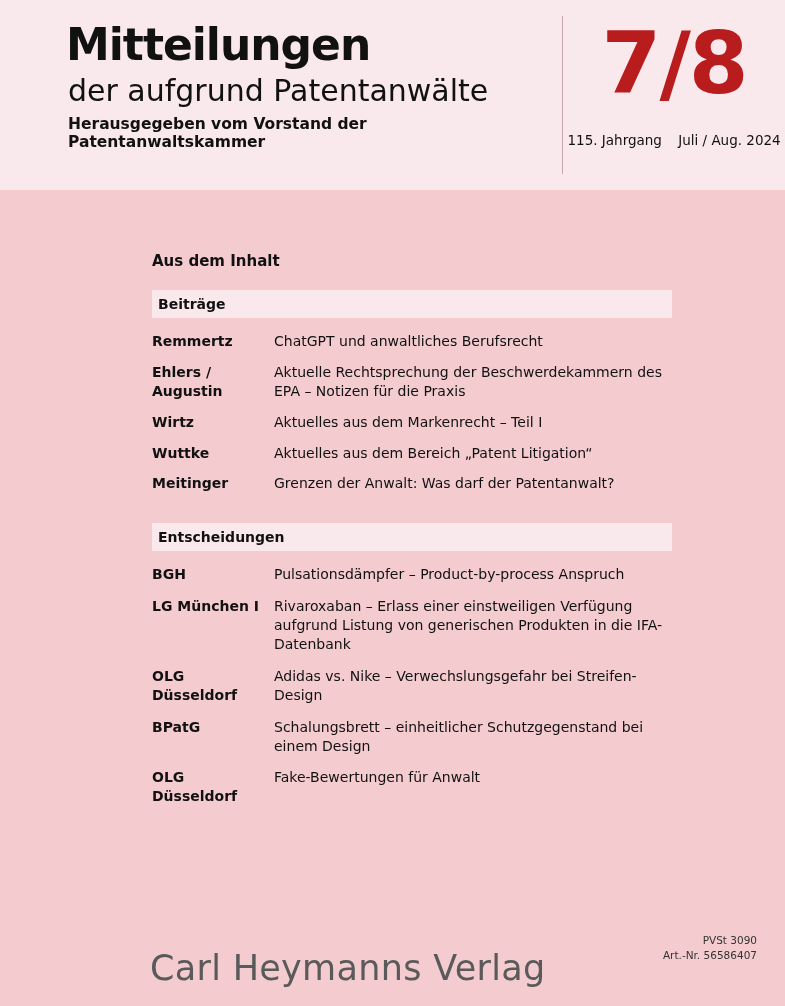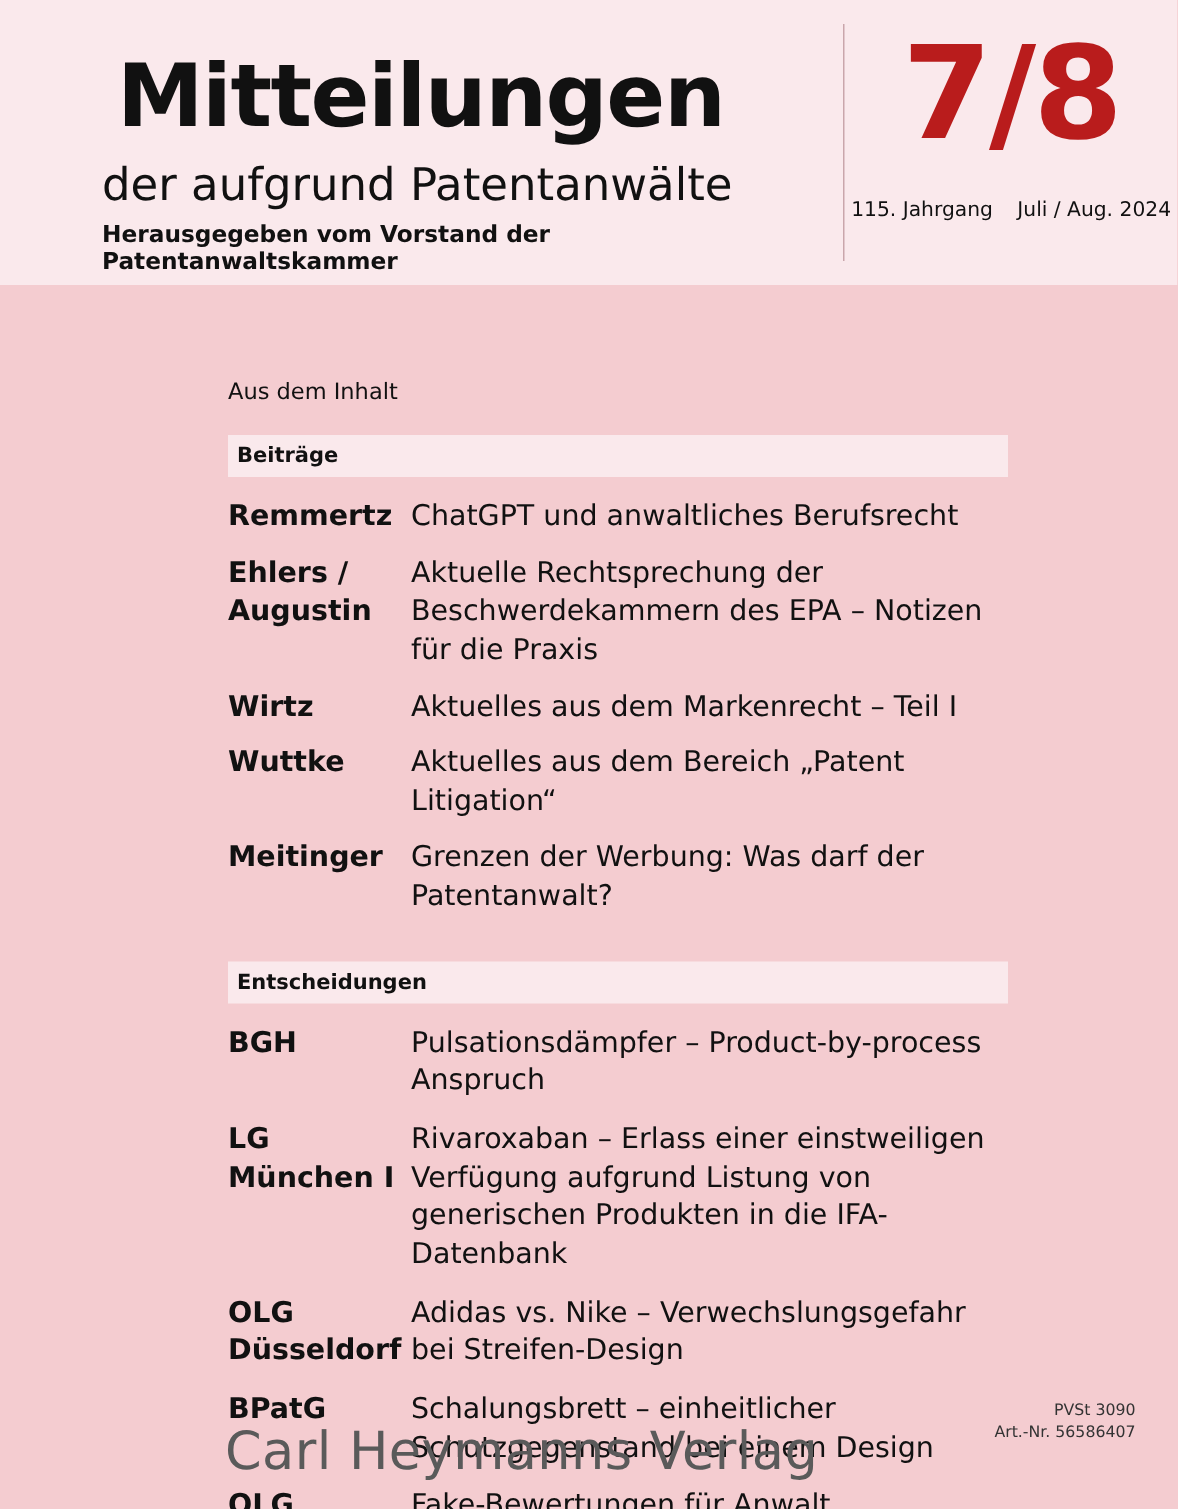--- a/index.html
+++ b/index.html
@@ -40,26 +40,26 @@
     width: 1px;
     background: #c9a6ab;
     margin: 16px 0 16px 0;
   }
   .masthead-right {
     width: 225px;
     position: relative;
     padding-top: 14px;
   }
   .title-main {
-    font-size: 58px;
+    font-size: 44px;
     font-weight: 700;
     letter-spacing: -1px;
     line-height: 1.05;
     color: #111;
-    margin: 12px;
+    margin: 0;
     font-family: "DejaVu Sans", "Liberation Sans", sans-serif;
   }
   .title-sub {
     font-size: 30px;
     font-weight: 400;
     line-height: 1.15;
     margin: 6px 0 0 2px;
     color: #111;
   }
   .title-pub {
@@ -87,39 +87,39 @@
 
   
   .contents {
     position: absolute;
     left: 152px;
     top: 252px;
     width: 520px;
   }
   .contents-title {
     font-size: 15px;
-    font-weight: 400;
+    font-weight: 700;
     margin-bottom: 20px;
     color: #111;
   }
   .section-band {
     background: #fae9ec;
     font-size: 14px;
     font-weight: 600;
     padding: 6px 0 6px 6px;
     margin: 0 0 14px 0;
     width: 520px;
     box-sizing: border-box;
     color: #111;
   }
   .section-band.second { margin-top: 30px; }
   .entry {
     display: flex;
     margin-bottom: 12px;
-    font-size: 19px;
+    font-size: 14px;
     line-height: 1.35;
   }
   .entry .who {
     width: 122px;
     flex: 0 0 122px;
     font-weight: 700;
     color: #111;
     padding-right: 8px;
     box-sizing: border-box;
   }
@@ -186,21 +186,21 @@
       <div class="entry">
         <div class="who">Wirtz</div>
         <div class="what">Aktuelles aus dem Markenrecht – Teil I</div>
       </div>
       <div class="entry">
         <div class="who">Wuttke</div>
         <div class="what">Aktuelles aus dem Bereich „Patent Litigation“</div>
       </div>
       <div class="entry">
         <div class="who">Meitinger</div>
-        <div class="what">Grenzen der Werbung: Was darf der Patentanwalt?</div>
+        <div class="what">Grenzen der Anwalt: Was darf der Patentanwalt?</div>
       </div>
     </div>
 
     <div class="section-band second">Entscheidungen</div>
     <div class="entries-decisions">
       <div class="entry">
         <div class="who">BGH</div>
         <div class="what">Pulsationsdämpfer – Product-by-process Anspruch</div>
       </div>
       <div class="entry">

